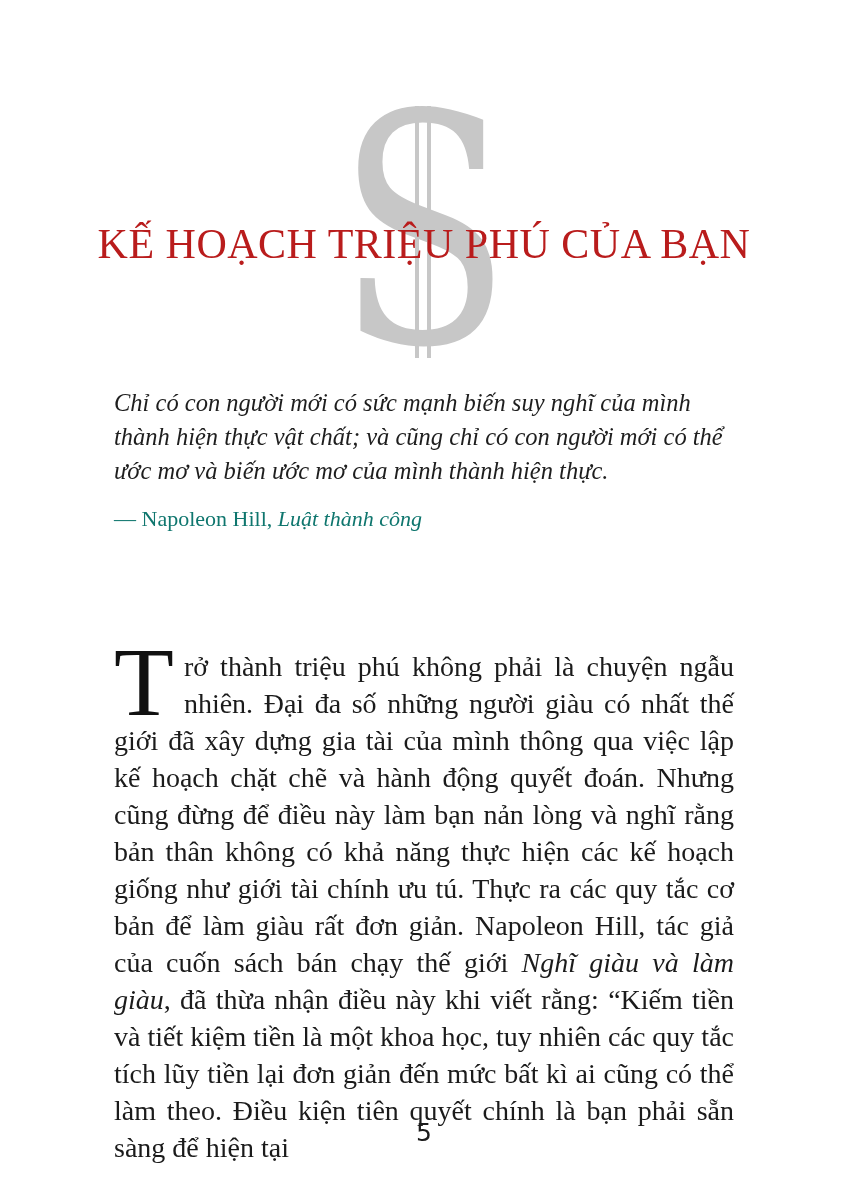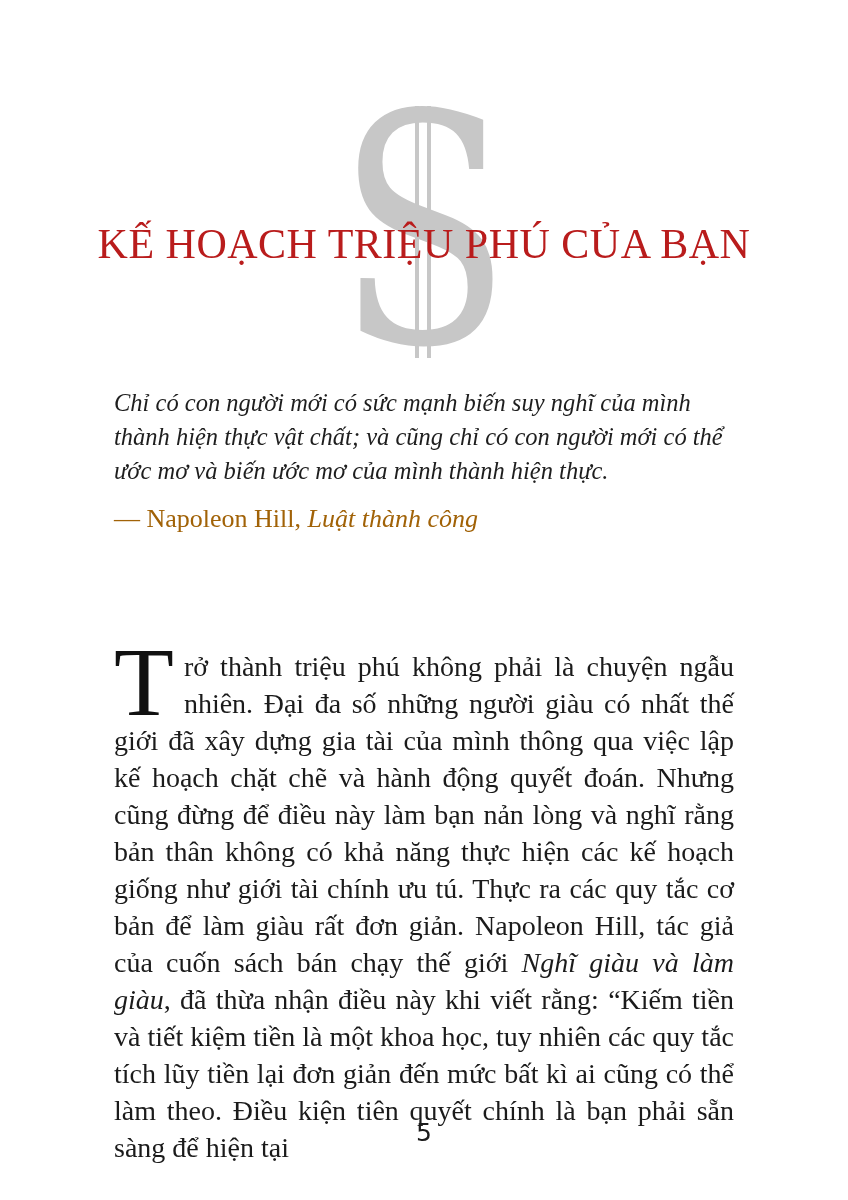--- a/index.html
+++ b/index.html
@@ -85,23 +85,23 @@
   .epigraph-text {
     margin: 0;
     font-style: italic;
     font-size: 24.5px;
     line-height: 34px;
     white-space: pre-line;
     color: #1e1e1e;
   }
   .attribution {
     margin: 16px 0 0 0;
-    font-size: 26px;
+    font-size: 22px;
     line-height: 30px;
-    color: #a16207;
+    color: #0f766e;
   }
   .attribution .work { font-style: italic; }
 
   
   .body-text {
     position: absolute;
     top: 648px;
     left: 114px;
     width: 620px;
     font-size: 28px;

